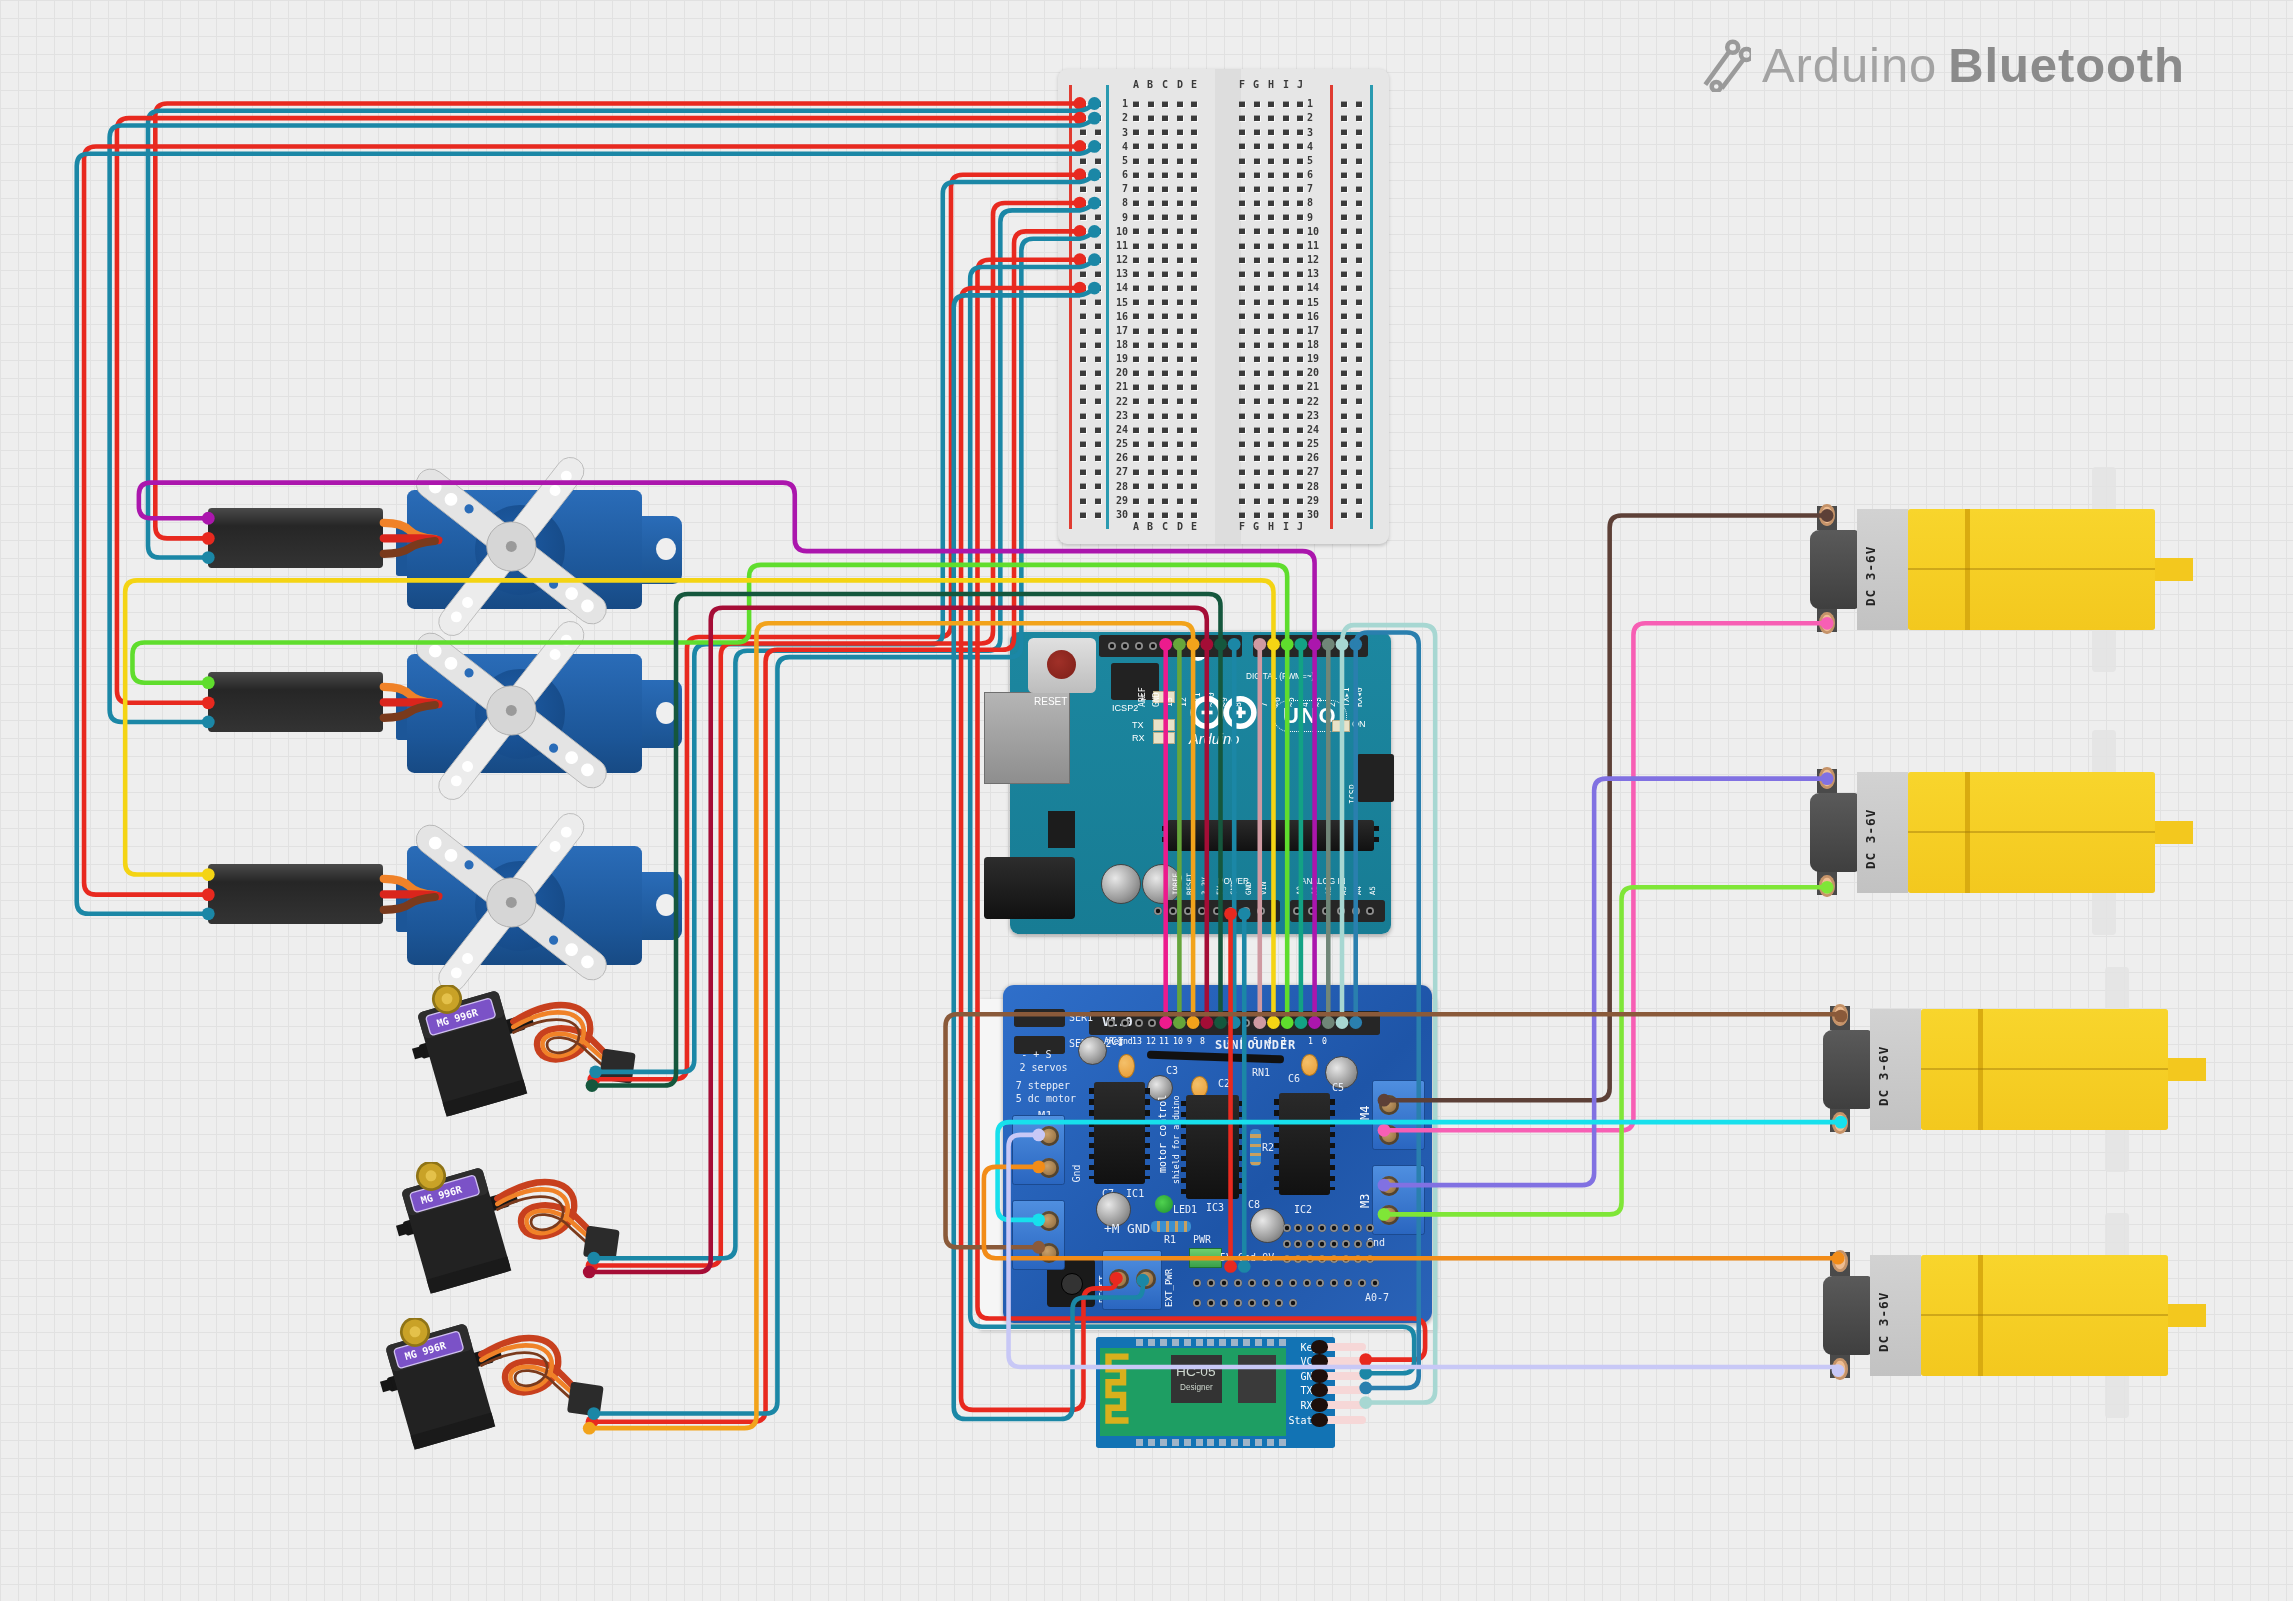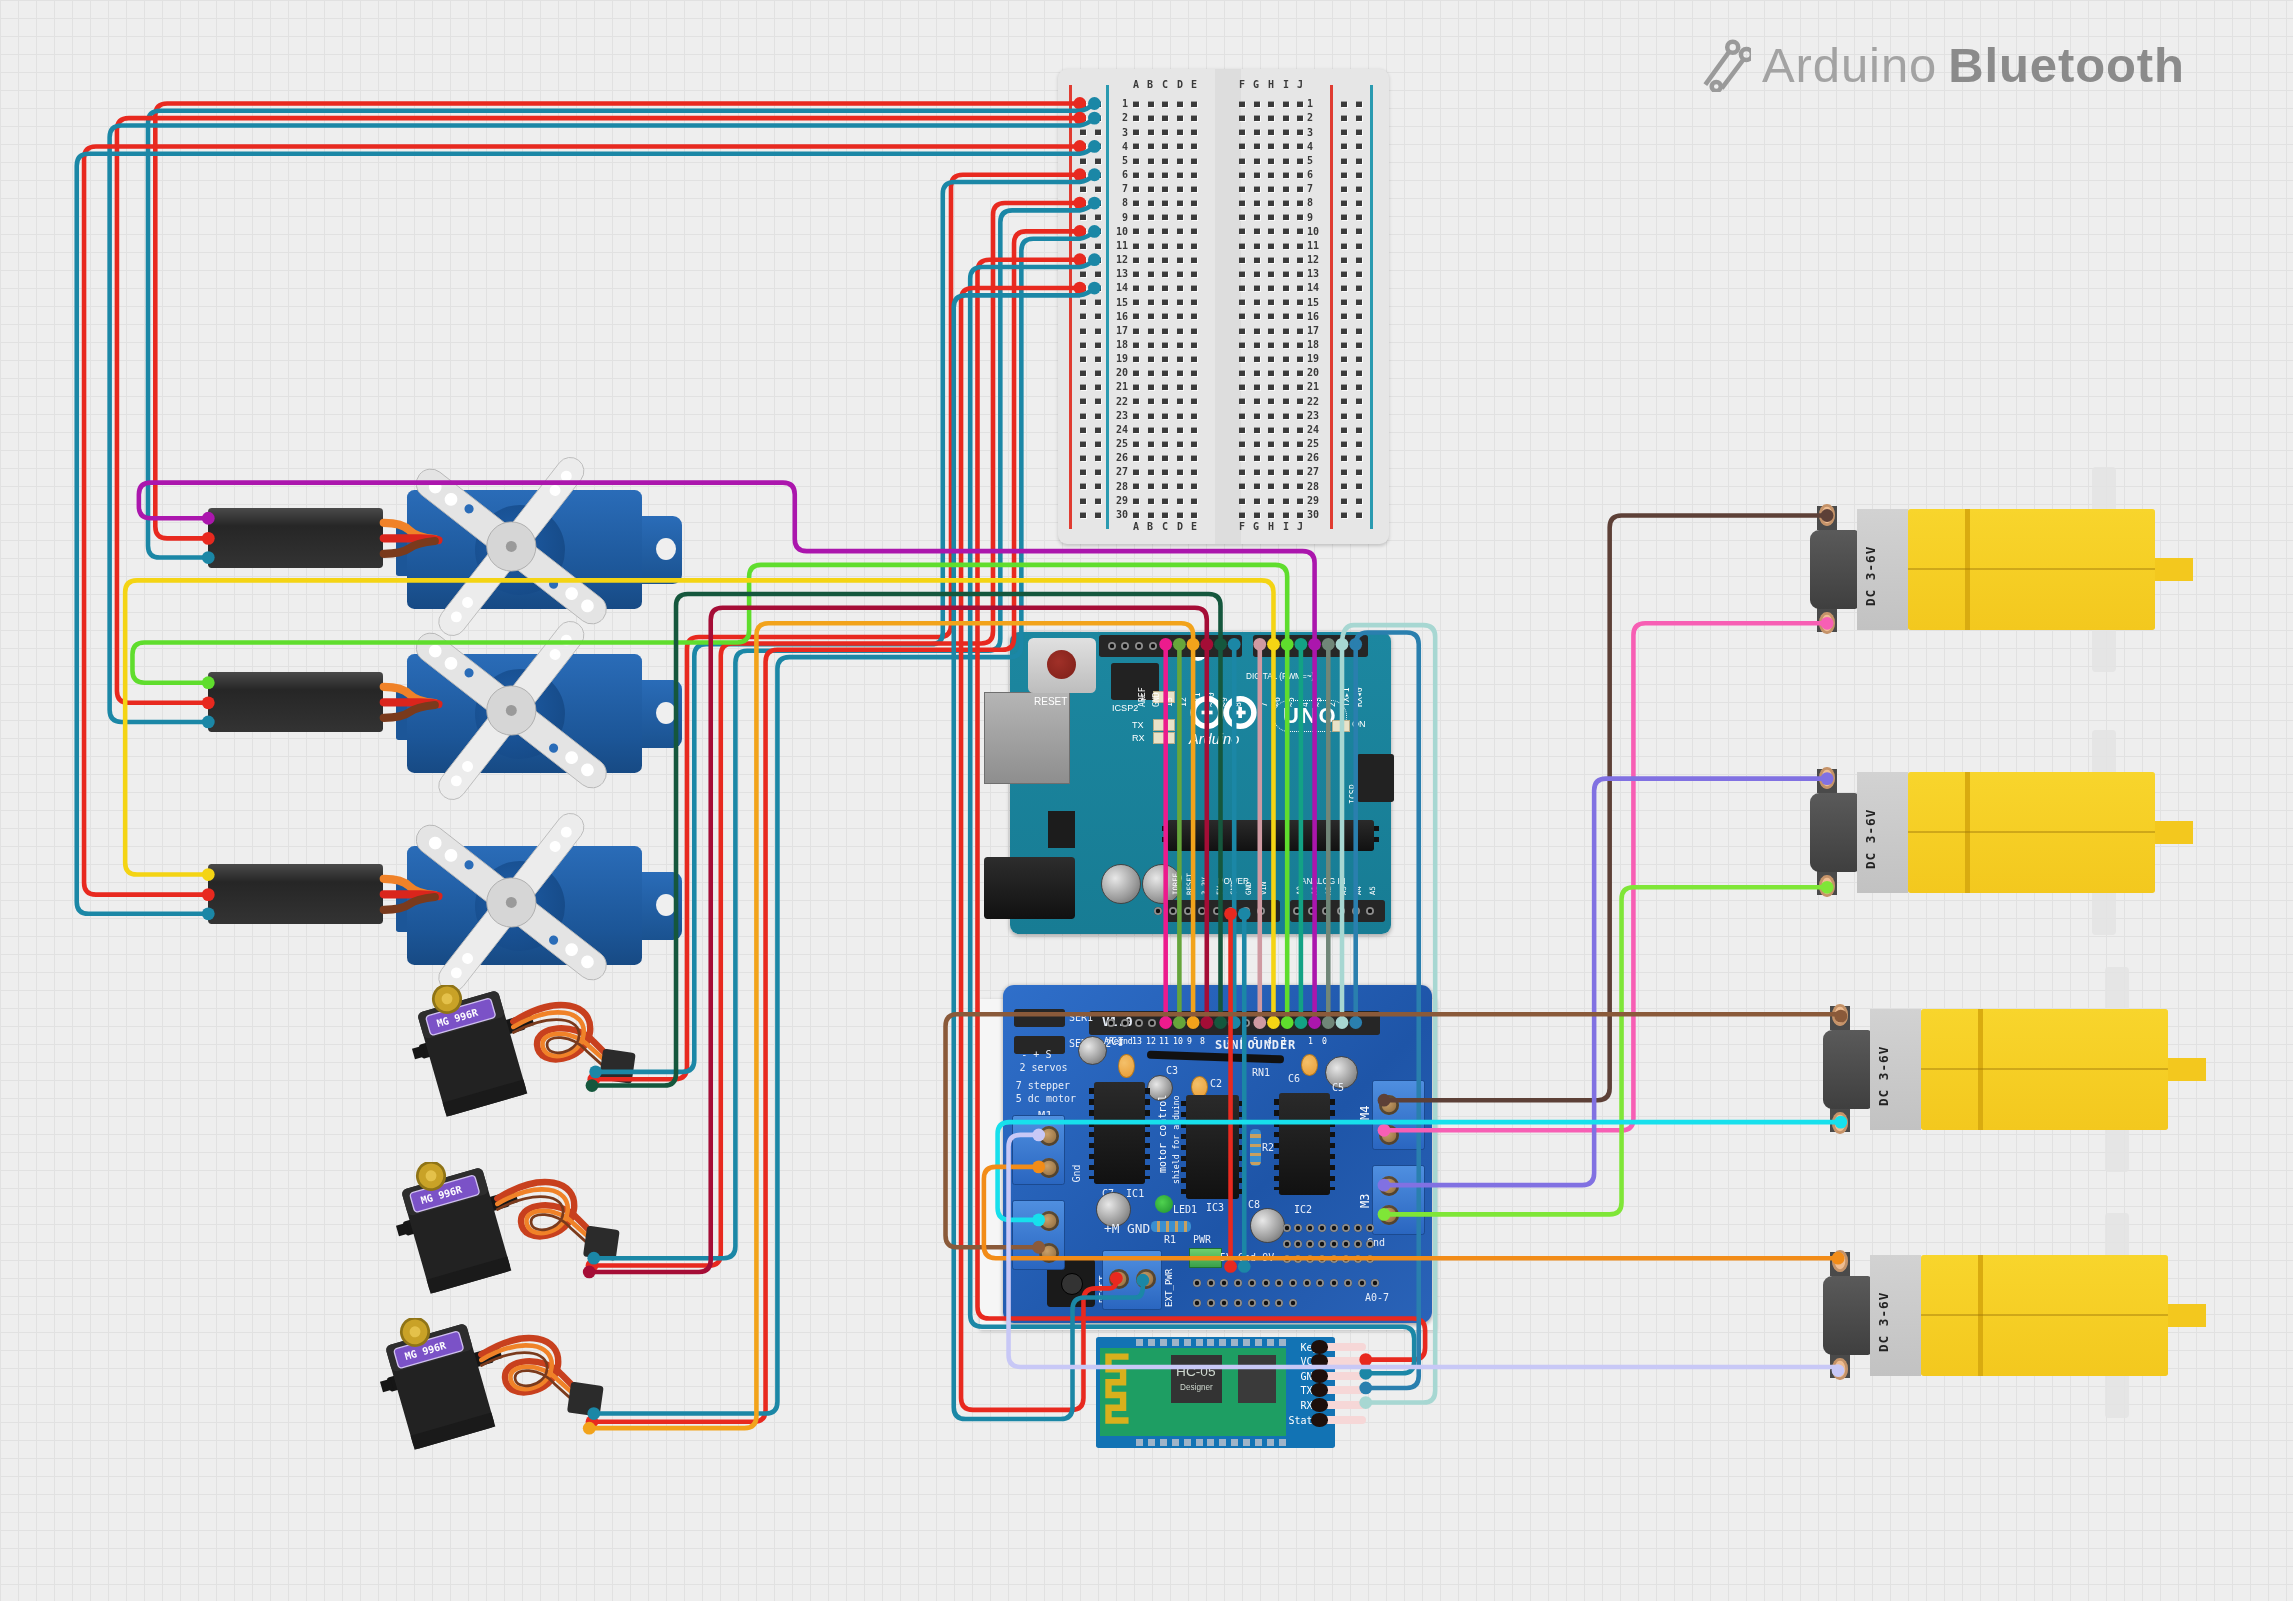--- a/index.html
+++ b/index.html
@@ -736,21 +736,21 @@
     <div class="btxt" style="left:12.8px;top:108px;">5 dc motor</div>
     <div class="btxt" style="left:35px;top:124px;font-size:12px;">M1</div>
     <div class="btxt" style="left:212px;top:53px;font-size:12px;font-weight:bold;letter-spacing:0.9px;">SUNFOUNDER</div>
 
     <div class="cap-sil" style="left:75px;top:51px;width:27.4px;height:27.4px;"></div>
     <div class="btxt" style="left:108px;top:51px;">C1</div>
     <div class="cap-org" style="left:115px;top:69px;width:14.6px;height:22px;"></div>
     <div class="cap-sil" style="left:144px;top:90px;width:24px;height:24px;"></div>
     <div class="btxt" style="left:163px;top:80px;">C3</div>
     <div class="cap-org" style="left:188px;top:91px;width:14.6px;height:20px;"></div>
-    <div class="btxt" style="left:207px;top:93px;">C2</div>
+    <div class="btxt" style="left:215px;top:93px;">C2</div>
     <div class="cap-org" style="left:298px;top:69px;width:14.6px;height:20px;"></div>
     <div class="btxt" style="left:285px;top:88px;">C6</div>
     <div class="cap-sil" style="left:322px;top:71px;width:31px;height:31px;"></div>
     <div class="btxt" style="left:329px;top:97px;">C5</div>
 
     <div class="abs" style="left:144px;top:68px;width:137px;height:8.2px;background:#111;transform:rotate(2deg);border-radius:3.7px;"></div>
     <div class="btxt" style="left:249px;top:82px;">RN1</div>
 
     <div class="ic" style="left:91px;top:97px;width:51px;height:102px;"></div>
     <div class="ic" style="left:183px;top:110px;width:53px;height:104px;"></div>

